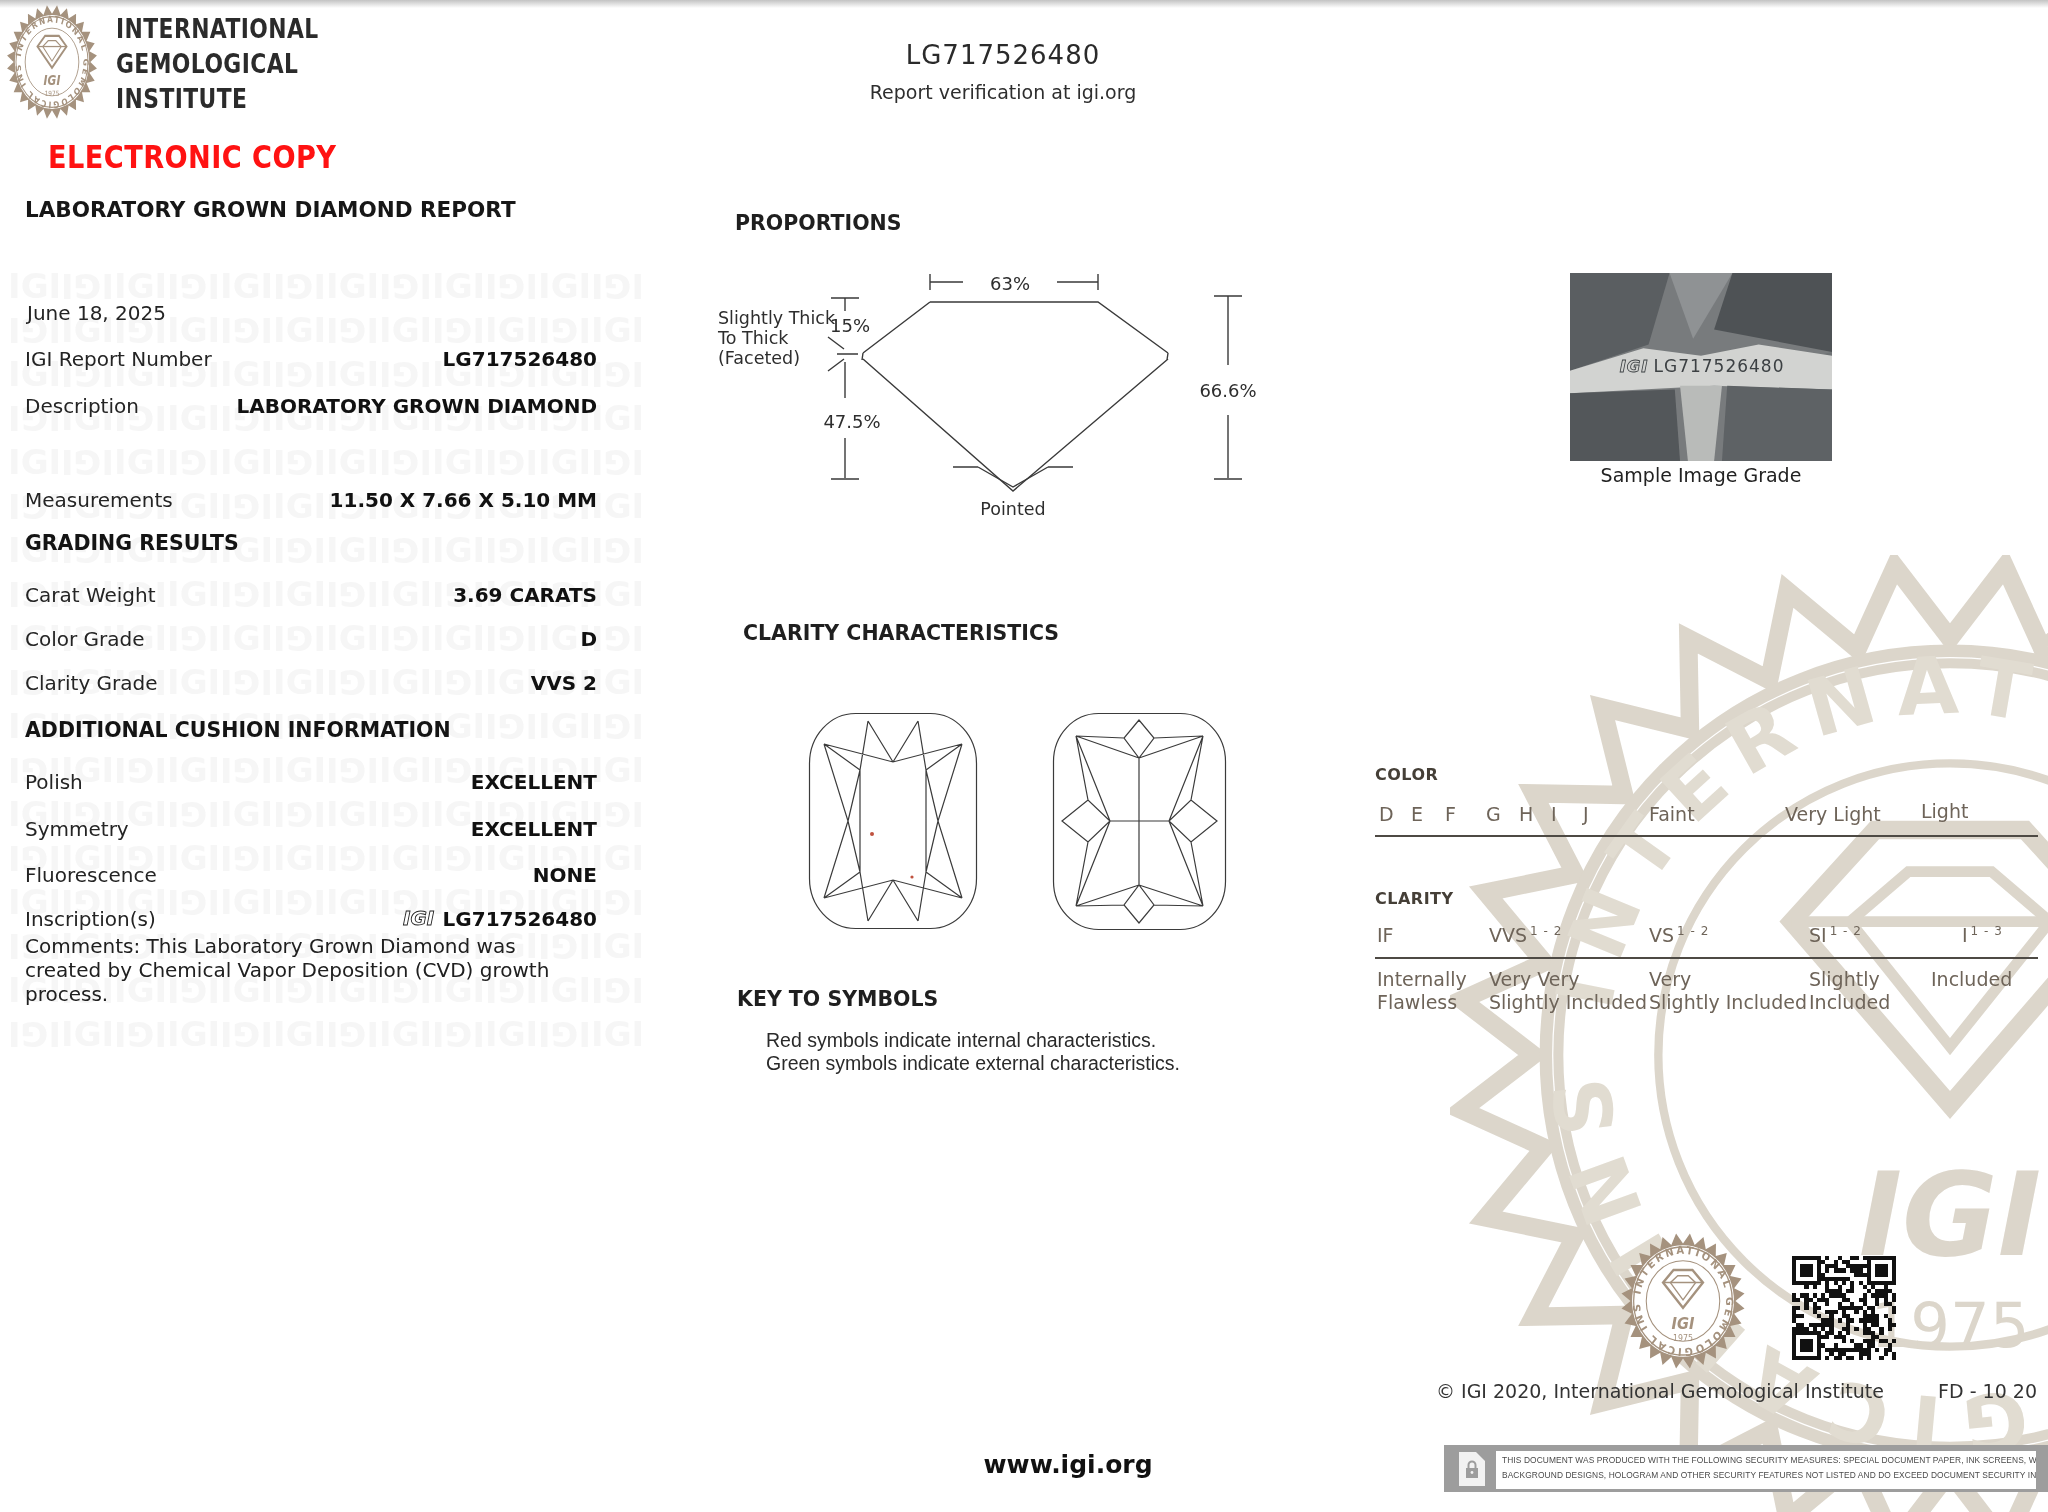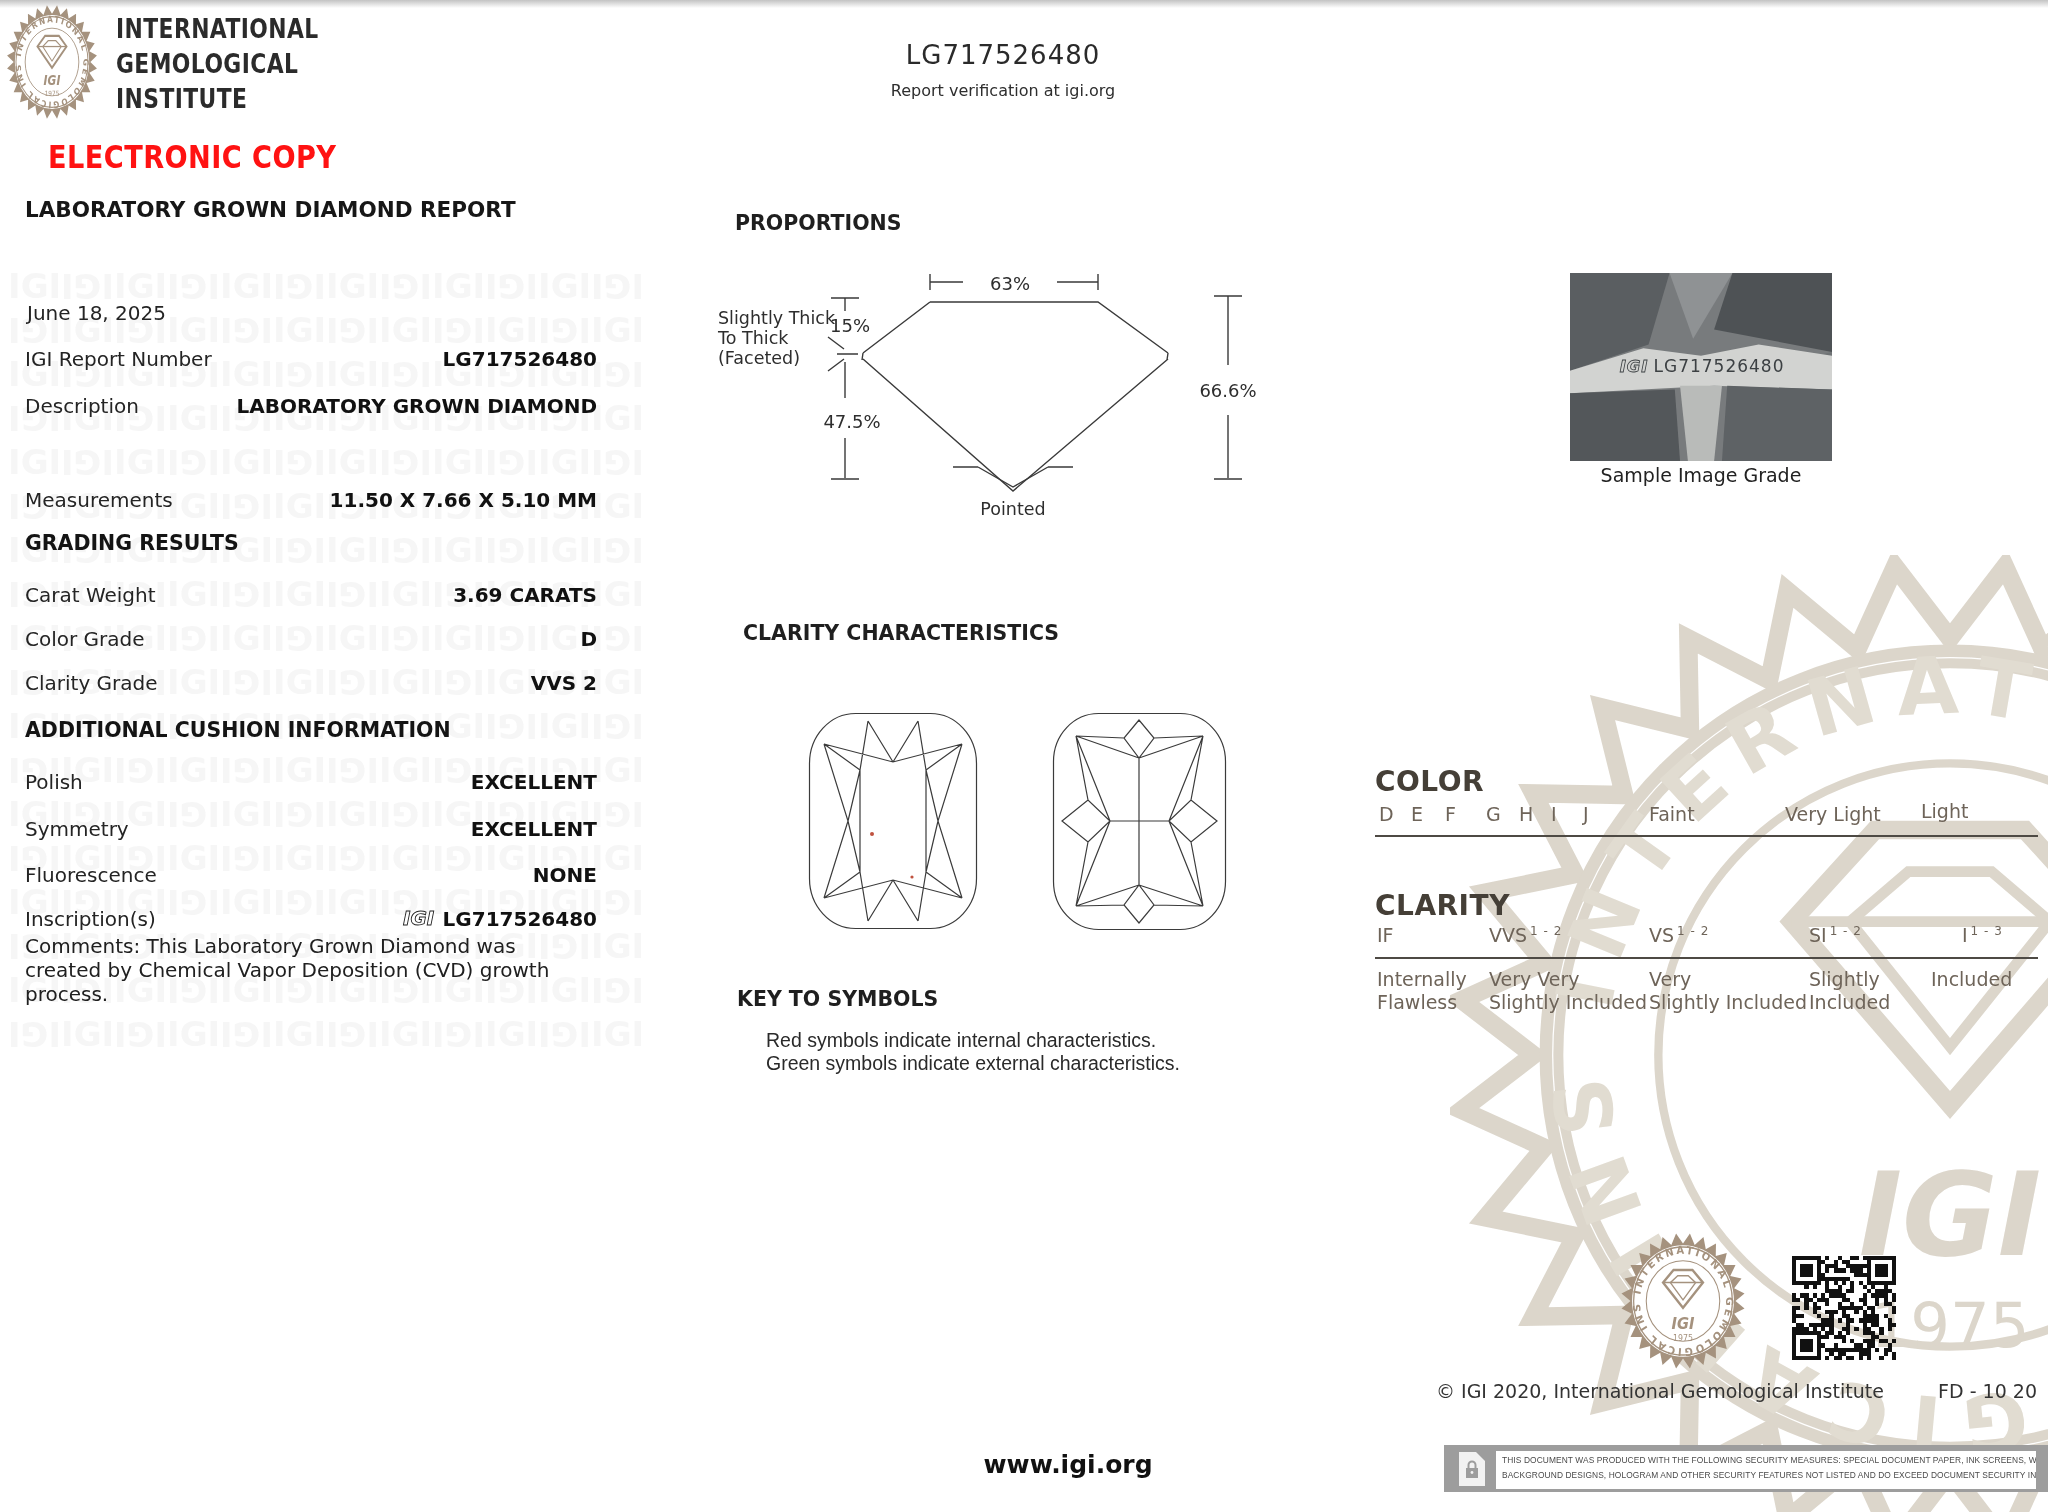--- a/index.html
+++ b/index.html
@@ -6,21 +6,21 @@
   .page{position:relative;width:2048px;height:1512px;background:#ffffff;overflow:hidden;
         font-family:"DejaVu Sans",sans-serif;color:#1f1f1f;}
   .abs{position:absolute;}
   .top-strip{position:absolute;left:0;top:0;width:2048px;height:8px;
              background:linear-gradient(#c3c3c3,#ffffff);}
   
   .org-name{position:absolute;left:116px;top:12px;font-weight:700;font-size:26px;line-height:35px;
             color:#2b2b2b;transform:scaleX(.84);transform-origin:left top;letter-spacing:.5px;}
   .hdr-center{position:absolute;left:1003px;top:40px;transform:translateX(-50%);text-align:center;}
   .hdr-report-no{font-size:26px;color:#2a2a2a;letter-spacing:1px;}
-  .hdr-verify{font-size:16px;color:#2e2e2e;margin-top:11px;}
+  .hdr-verify{font-size:19px;color:#2e2e2e;margin-top:11px;}
   .electronic{position:absolute;left:48px;top:138px;font-weight:700;font-size:32px;color:#ff1212;
               transform:scaleX(.85);transform-origin:left top;letter-spacing:.5px;}
   .doc-title{position:absolute;left:25px;top:197px;font-weight:700;font-size:21.5px;color:#171717;}
   
   .row{position:absolute;left:25px;width:572px;display:flex;justify-content:space-between;align-items:baseline;}
   .row .lbl{font-size:20px;color:#242424;}
   .row .val{font-size:20px;font-weight:700;color:#111;text-align:right;}
   .sec-head{position:absolute;left:25px;font-weight:700;font-size:20.5px;color:#141414;}
   .date-line{position:absolute;left:27px;top:301px;font-size:20px;color:#242424;}
   .comments{position:absolute;left:25px;top:934px;width:542px;font-size:20px;line-height:24px;color:#202020;}
@@ -36,21 +36,21 @@
   .keys-lines{position:absolute;left:766px;top:1029px;font-family:"Liberation Sans",sans-serif;
               font-size:19.5px;line-height:23px;color:#2a2a2a;}
   svg text{font-family:"DejaVu Sans",sans-serif;}
   
   .sample{position:absolute;left:1570px;top:273px;width:262px;height:188px;background:#787b7d;overflow:hidden;}
   .facet{position:absolute;inset:0;}
   .sample-insc{position:absolute;left:0;top:44%;width:100%;text-align:center;font-size:17px;
                letter-spacing:1px;color:#3c4043;}
   .sample-cap{position:absolute;left:1570px;top:464px;width:262px;text-align:center;font-size:19px;color:#222;}
   
-  .scale-head{position:absolute;font-weight:700;font-size:28px;color:#453f37;letter-spacing:.5px;}
+  .scale-head{position:absolute;font-weight:700;font-size:16px;color:#453f37;letter-spacing:.5px;}
   .scale-item{position:absolute;font-size:19px;color:#6e6459;white-space:nowrap;}
   .scale-line{position:absolute;height:2px;background:#4e4a44;}
   .sup{font-size:12px;vertical-align:7px;letter-spacing:1px;margin-left:3px;color:#6e6459;}
   .desc{position:absolute;font-size:19px;line-height:23px;color:#6e6459;}
   
   .copy-row{position:absolute;left:1436px;top:1380px;width:601px;display:flex;
             justify-content:space-between;font-size:19px;color:#333;}
   .website{position:absolute;left:1068px;top:1450px;transform:translateX(-50%);
            font-weight:700;font-size:25px;color:#111;text-align:center;}
   .sec-bar{position:absolute;left:1444px;top:1445px;width:604px;height:47px;background:#9d9d9d;}

